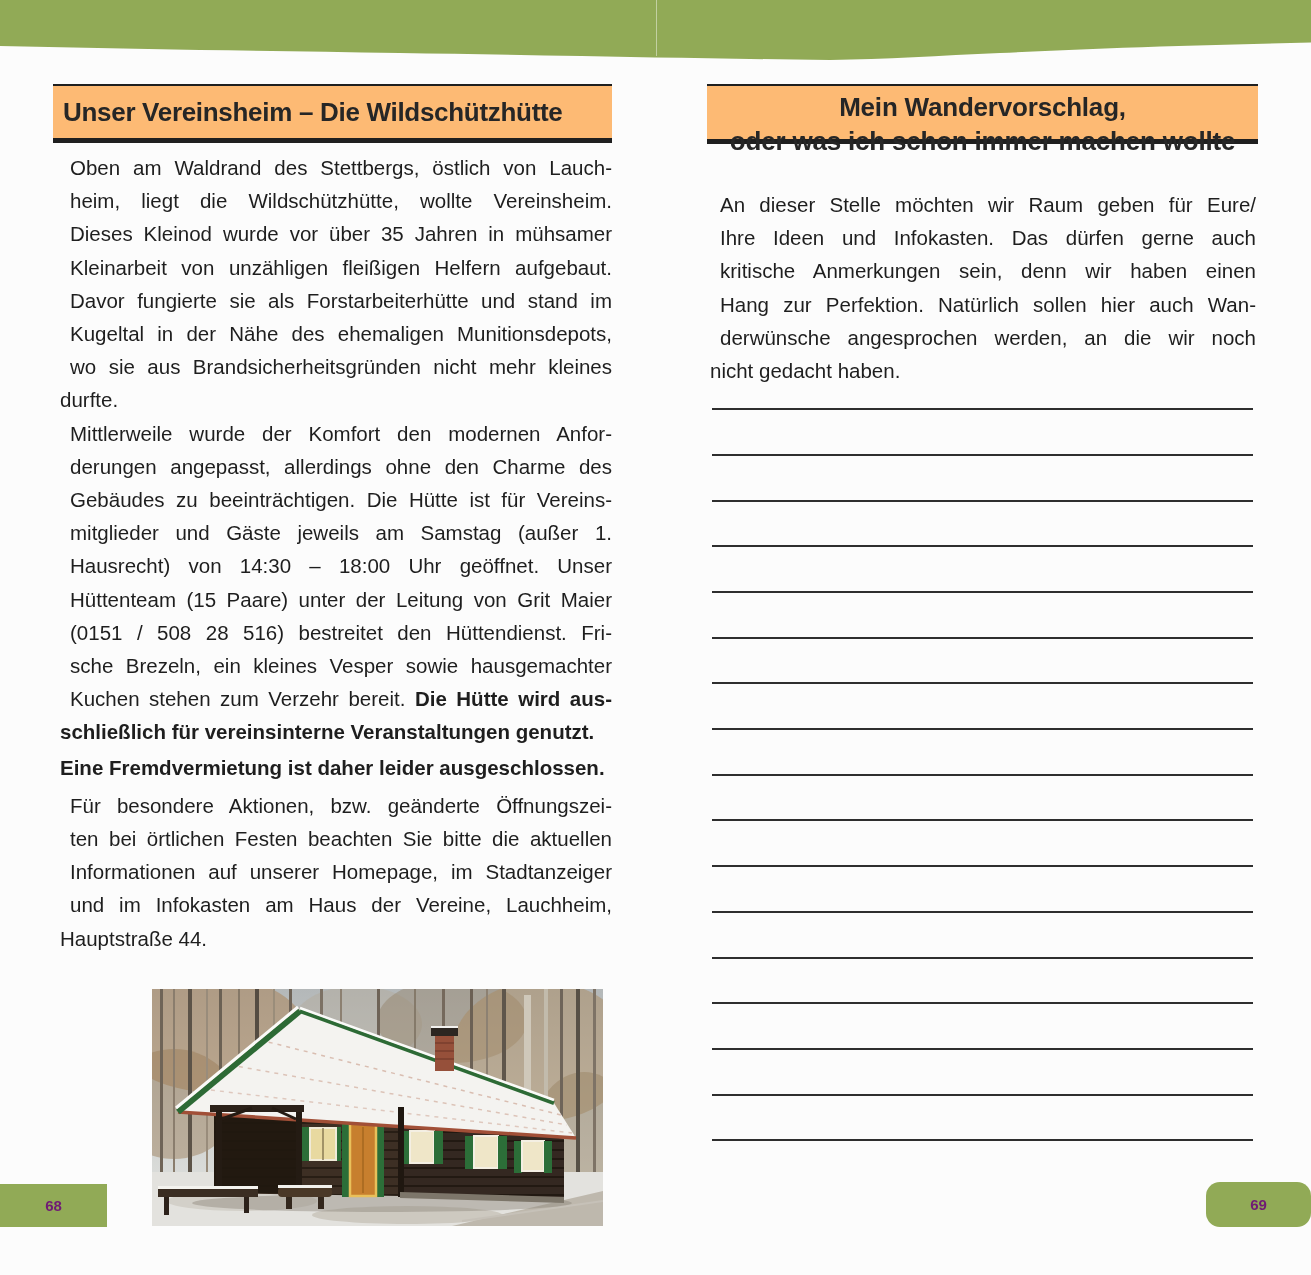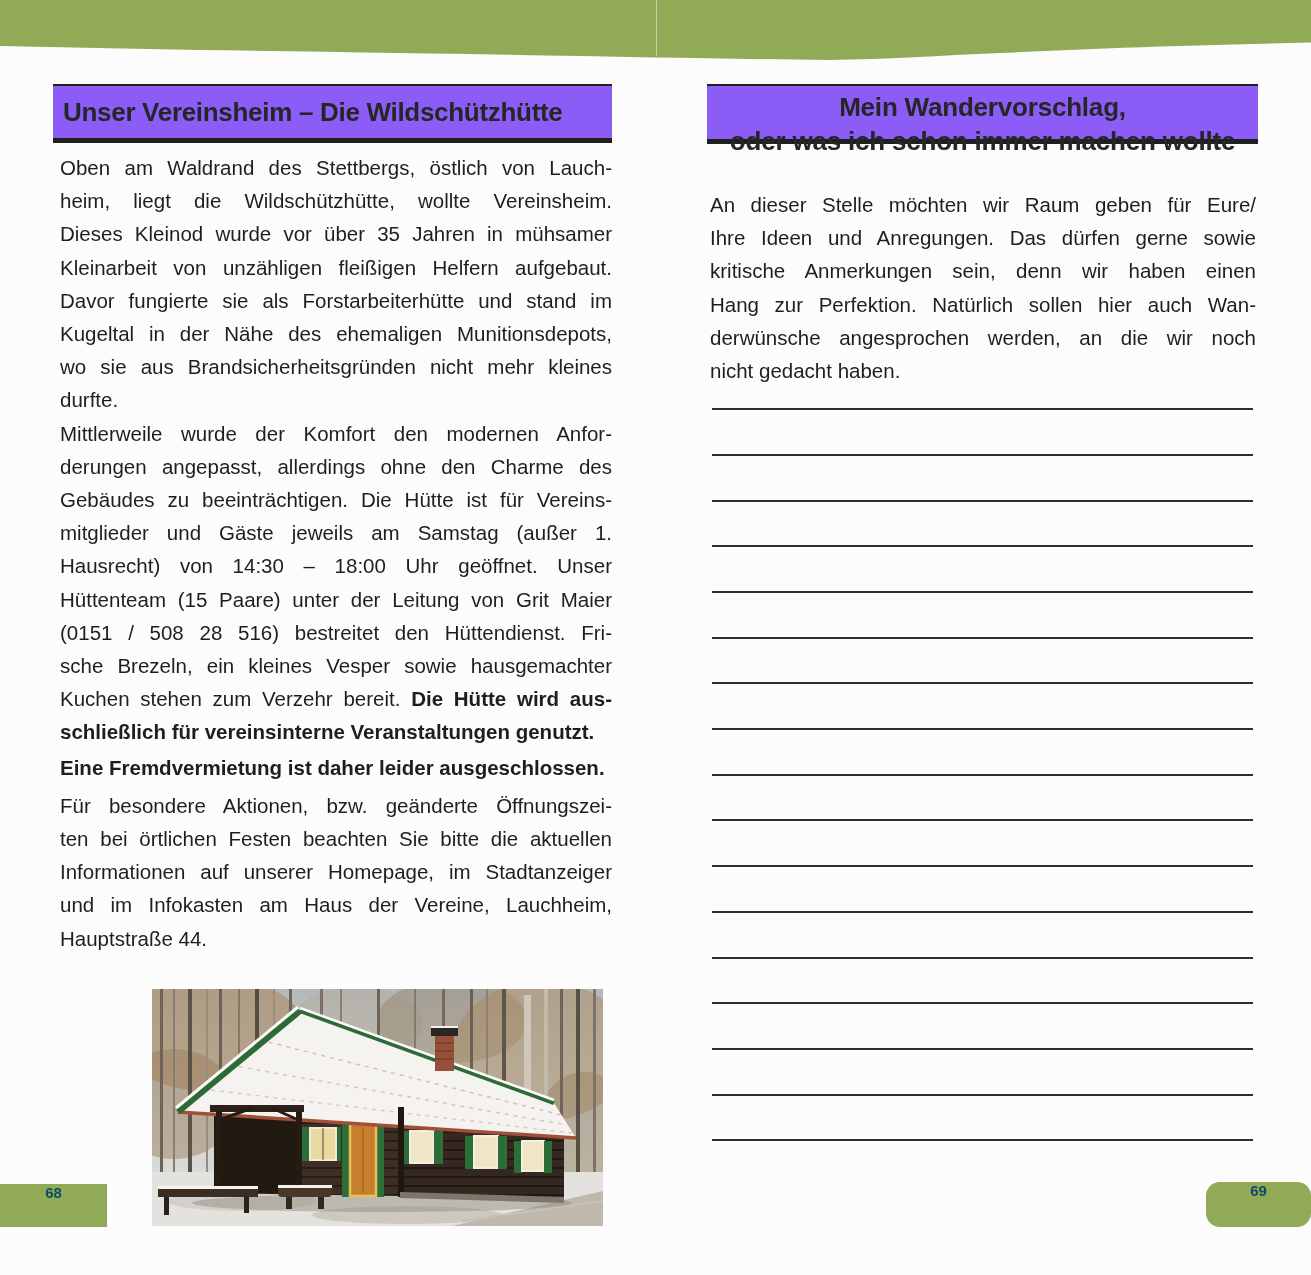--- a/index.html
+++ b/index.html
@@ -7,56 +7,56 @@
     width:1311px;height:1275px;position:relative;overflow:hidden;
     background:#fcfcfc;
     font-family:"Liberation Sans",sans-serif;
     color:#1d1d1d;
   }
   
   .band{position:absolute;top:0;left:0;width:1311px;height:64px;}
   .gutter-line{position:absolute;top:0;left:656px;width:1px;height:56px;background:rgba(255,255,255,.45);}
   
   .hdr{
-    position:absolute;background:#8b5cf6;
+    position:absolute;background:#fdba74;
     border-top:2px solid #1f1f1f;border-bottom:5px solid #1f1f1f;
     box-sizing:border-box;font-weight:bold;color:#262626;
   }
   .hdr-left{
     left:53px;top:84px;width:559px;height:59px;
     font-size:26px;letter-spacing:-0.3px;line-height:52px;
     padding:0 10px;white-space:nowrap;
   }
   .hdr-right{
     left:707px;top:84px;width:551px;height:60px;
     font-size:26px;letter-spacing:-0.2px;line-height:34px;
     text-align:center;padding-top:4px;
   }
   
   .body-col{position:absolute;font-size:20.5px;line-height:33.2px;color:#1e1e1e;}
   #left-body{left:60px;top:151px;width:552px;}
   #right-body{left:710px;top:188px;width:546px;}
   .para{margin:0;}
   .tline{text-align:justify;text-align-last:left;white-space:normal;}
-  .tline.fill{text-align-last:justify;}
+  .tline.fill{text-align-last:justify;margin-left:10px;}
   .b{font-weight:bold;}
   
   #blank-lines{position:absolute;left:712px;top:364.6px;width:541px;}
   .blank-line{
     height:45.7px;box-sizing:border-box;
     border-bottom:2.5px solid #2e2e2e;
   }
   
   .photo{position:absolute;left:152px;top:989px;width:451px;height:237px;}
   .photo svg{display:block;width:451px;height:237px;}
   
   .badge{
-    position:absolute;background:#91aa56;color:#0c4a6e;
+    position:absolute;background:#91aa56;color:#701a75;
     font-size:15px;font-weight:bold;
-    display:flex;align-items:flex-start;justify-content:center;
+    display:flex;align-items:center;justify-content:center;
   }
   .badge-left{left:0;top:1184px;width:107px;height:43px;}
   .badge-right{left:1206px;top:1182px;width:105px;height:45px;border-radius:14px;}
 </style>
 </head>
 <body>
 
 <div class="band">
   <svg viewBox="0 0 1311 64" preserveAspectRatio="none" width="1311" height="64">
     <path d="M0,0 H1311 V42.5
@@ -255,21 +255,21 @@
 
 <div>
   <div class="hdr hdr-right">
     <div>Mein Wandervorschlag,</div>
     <div>oder was ich schon immer machen wollte</div>
   </div>
 
   <div id="right-body" class="body-col">
       <div class="para">
         <div class="tline fill"><span>An dieser Stelle möchten wir Raum geben für Eure/</span></div>
-        <div class="tline fill"><span>Ihre Ideen und Anregungen. Das dürfen gerne sowie</span></div>
+        <div class="tline fill"><span>Ihre Ideen und Infokasten. Das dürfen gerne auch</span></div>
         <div class="tline fill"><span>kritische Anmerkungen sein, denn wir haben einen</span></div>
         <div class="tline fill"><span>Hang zur Perfektion. Natürlich sollen hier auch Wan-</span></div>
         <div class="tline fill"><span>derwünsche angesprochen werden, an die wir noch</span></div>
         <div class="tline"><span>nicht gedacht haben.</span></div>
       </div>
     </div>
 
   <div id="blank-lines">
       <div class="blank-line"></div>
       <div class="blank-line"></div>

